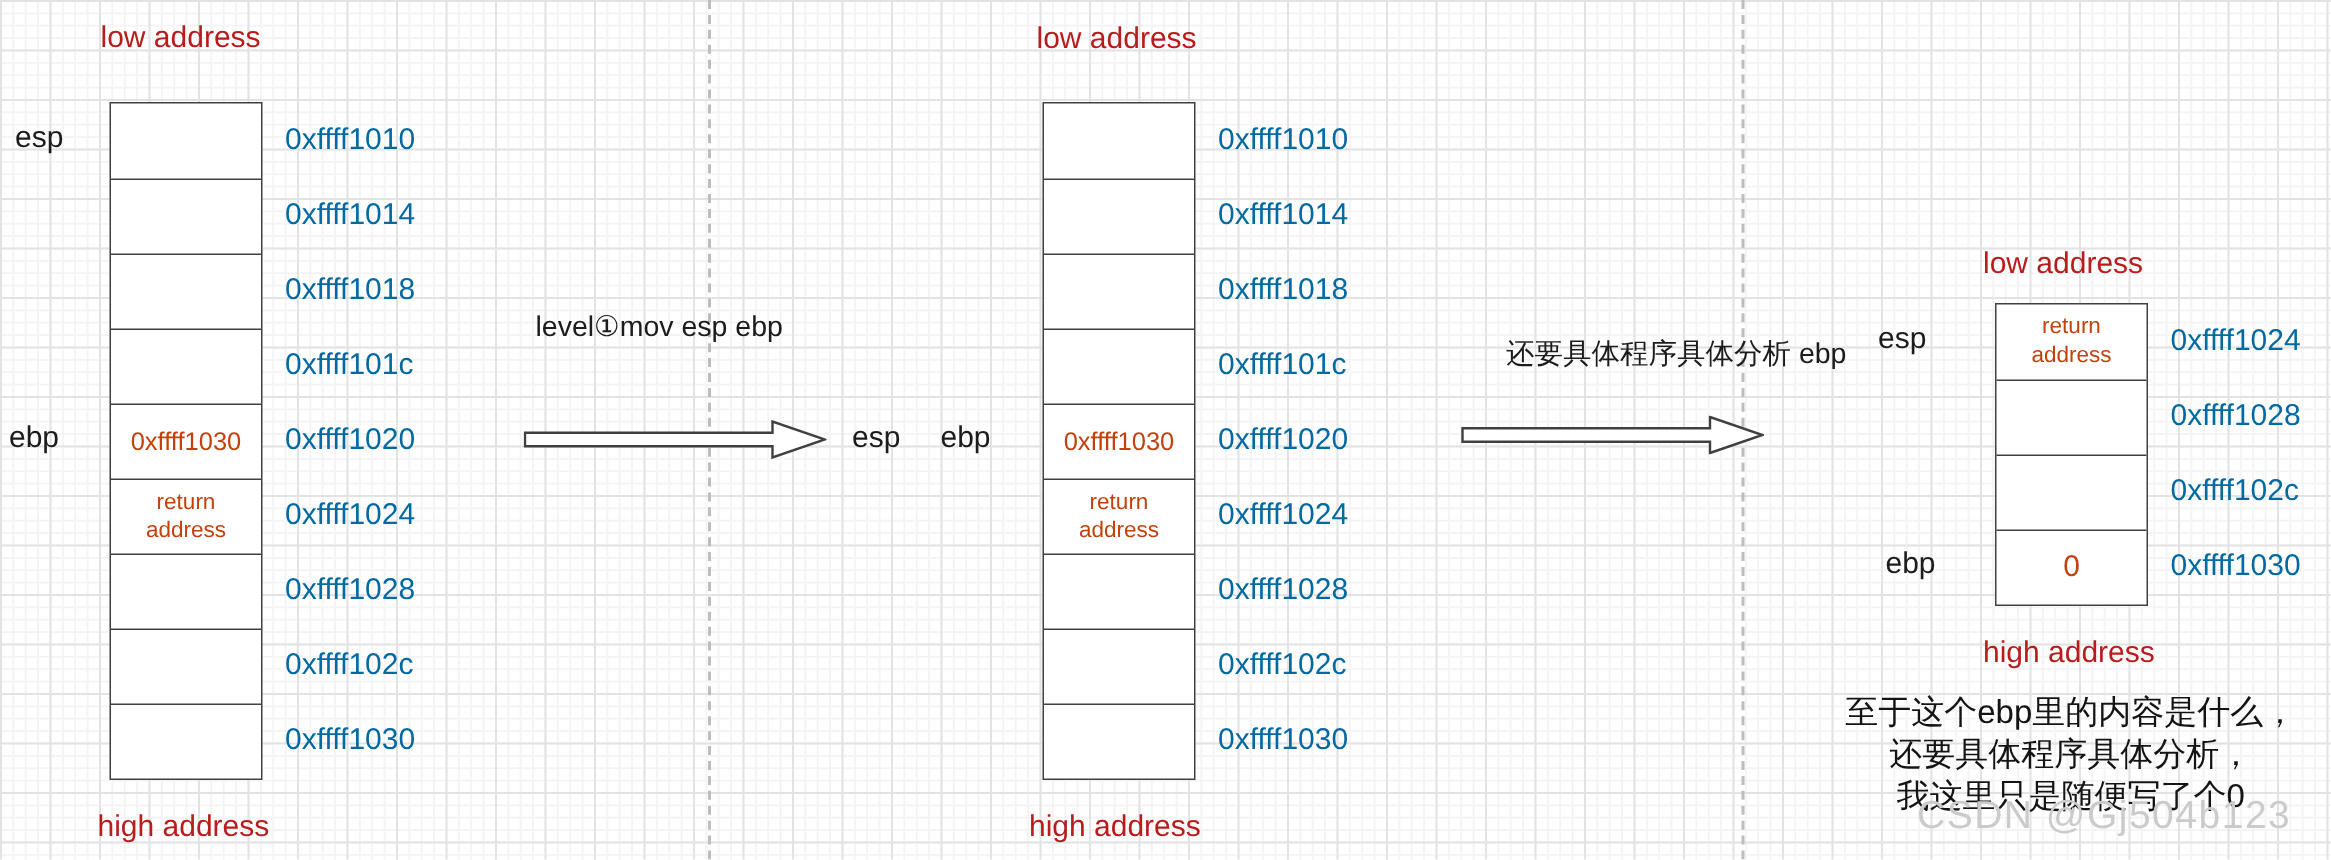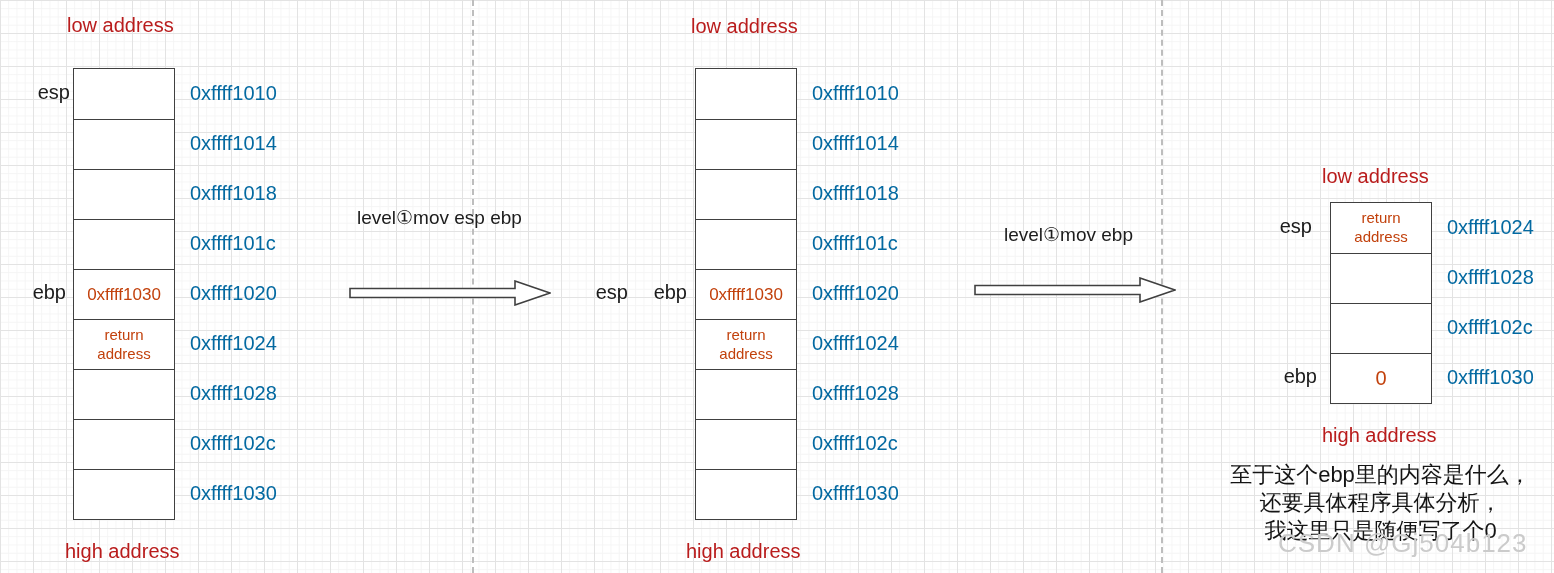--- a/index.html
+++ b/index.html
@@ -9,21 +9,21 @@
     background-color:#ffffff;
     background-image:
       linear-gradient(#e3e3e3 1px, transparent 1px),
       linear-gradient(90deg, #e3e3e3 1px, transparent 1px),
       linear-gradient(#f4f4f4 1px, transparent 1px),
       linear-gradient(90deg, #f4f4f4 1px, transparent 1px);
     background-size:33px 33px, 33px 33px, 8.25px 8.25px, 8.25px 8.25px;
   }
   .divider{position:absolute;top:0;height:573px;width:0;border-left:2px dashed #bdbdbd;}
   .caption{position:absolute;font-size:20px;color:#b91c1c;white-space:nowrap;}
-  .reg{position:absolute;width:60px;text-align:right;font-size:20px;color:#1c1c1c;}
+  .reg{position:absolute;width:60px;text-align:left;font-size:20px;color:#1c1c1c;}
   .stack{position:absolute;background:#ffffff;border:1.7px solid #404040;}
   .cell{
     width:100px;height:50px;box-sizing:border-box;
     display:flex;align-items:center;justify-content:center;
     text-align:center;color:#c2410c;
   }
   .cell + .cell{border-top:1.7px solid #404040;}
   .cell span{font-size:17px;}
   .cell.ra span{font-size:15px;line-height:1.25;display:block;max-width:74px;margin:0 auto;}
   .cell.num span{font-size:20px;}
@@ -136,21 +136,21 @@
   <div class="addr">0xffff101c</div>
   <div class="addr">0xffff1020</div>
   <div class="addr">0xffff1024</div>
   <div class="addr">0xffff1028</div>
   <div class="addr">0xffff102c</div>
   <div class="addr">0xffff1030</div>
 </div>
 
 <div class="caption" style="left:686px;top:540px;">high address</div>
 
-<div class="lvl" style="left:1004px;top:223px;">level①mov ebp</div>
+<div class="lvl" style="left:1004px;top:223px;">还要具体程序具体分析 ebp</div>
 <svg class="arrow" style="left:974px;top:277px;" width="202" height="26" viewBox="0 0 202 26">
   <polygon points="1,8.5 166,8.5 166,1 201,13 166,25 166,17.5 1,17.5" fill="#ffffff" stroke="#404040" stroke-width="1.6"></polygon>
 </svg>
 
 <div class="caption" style="left:1322px;top:165px;">low address</div>
 
 <div class="reg" style="left:1252px;top:215px;">esp</div>
 <div class="reg" style="left:1257px;top:365px;">ebp</div>
 
 <div class="stack" style="left:1330px;top:202px;">

